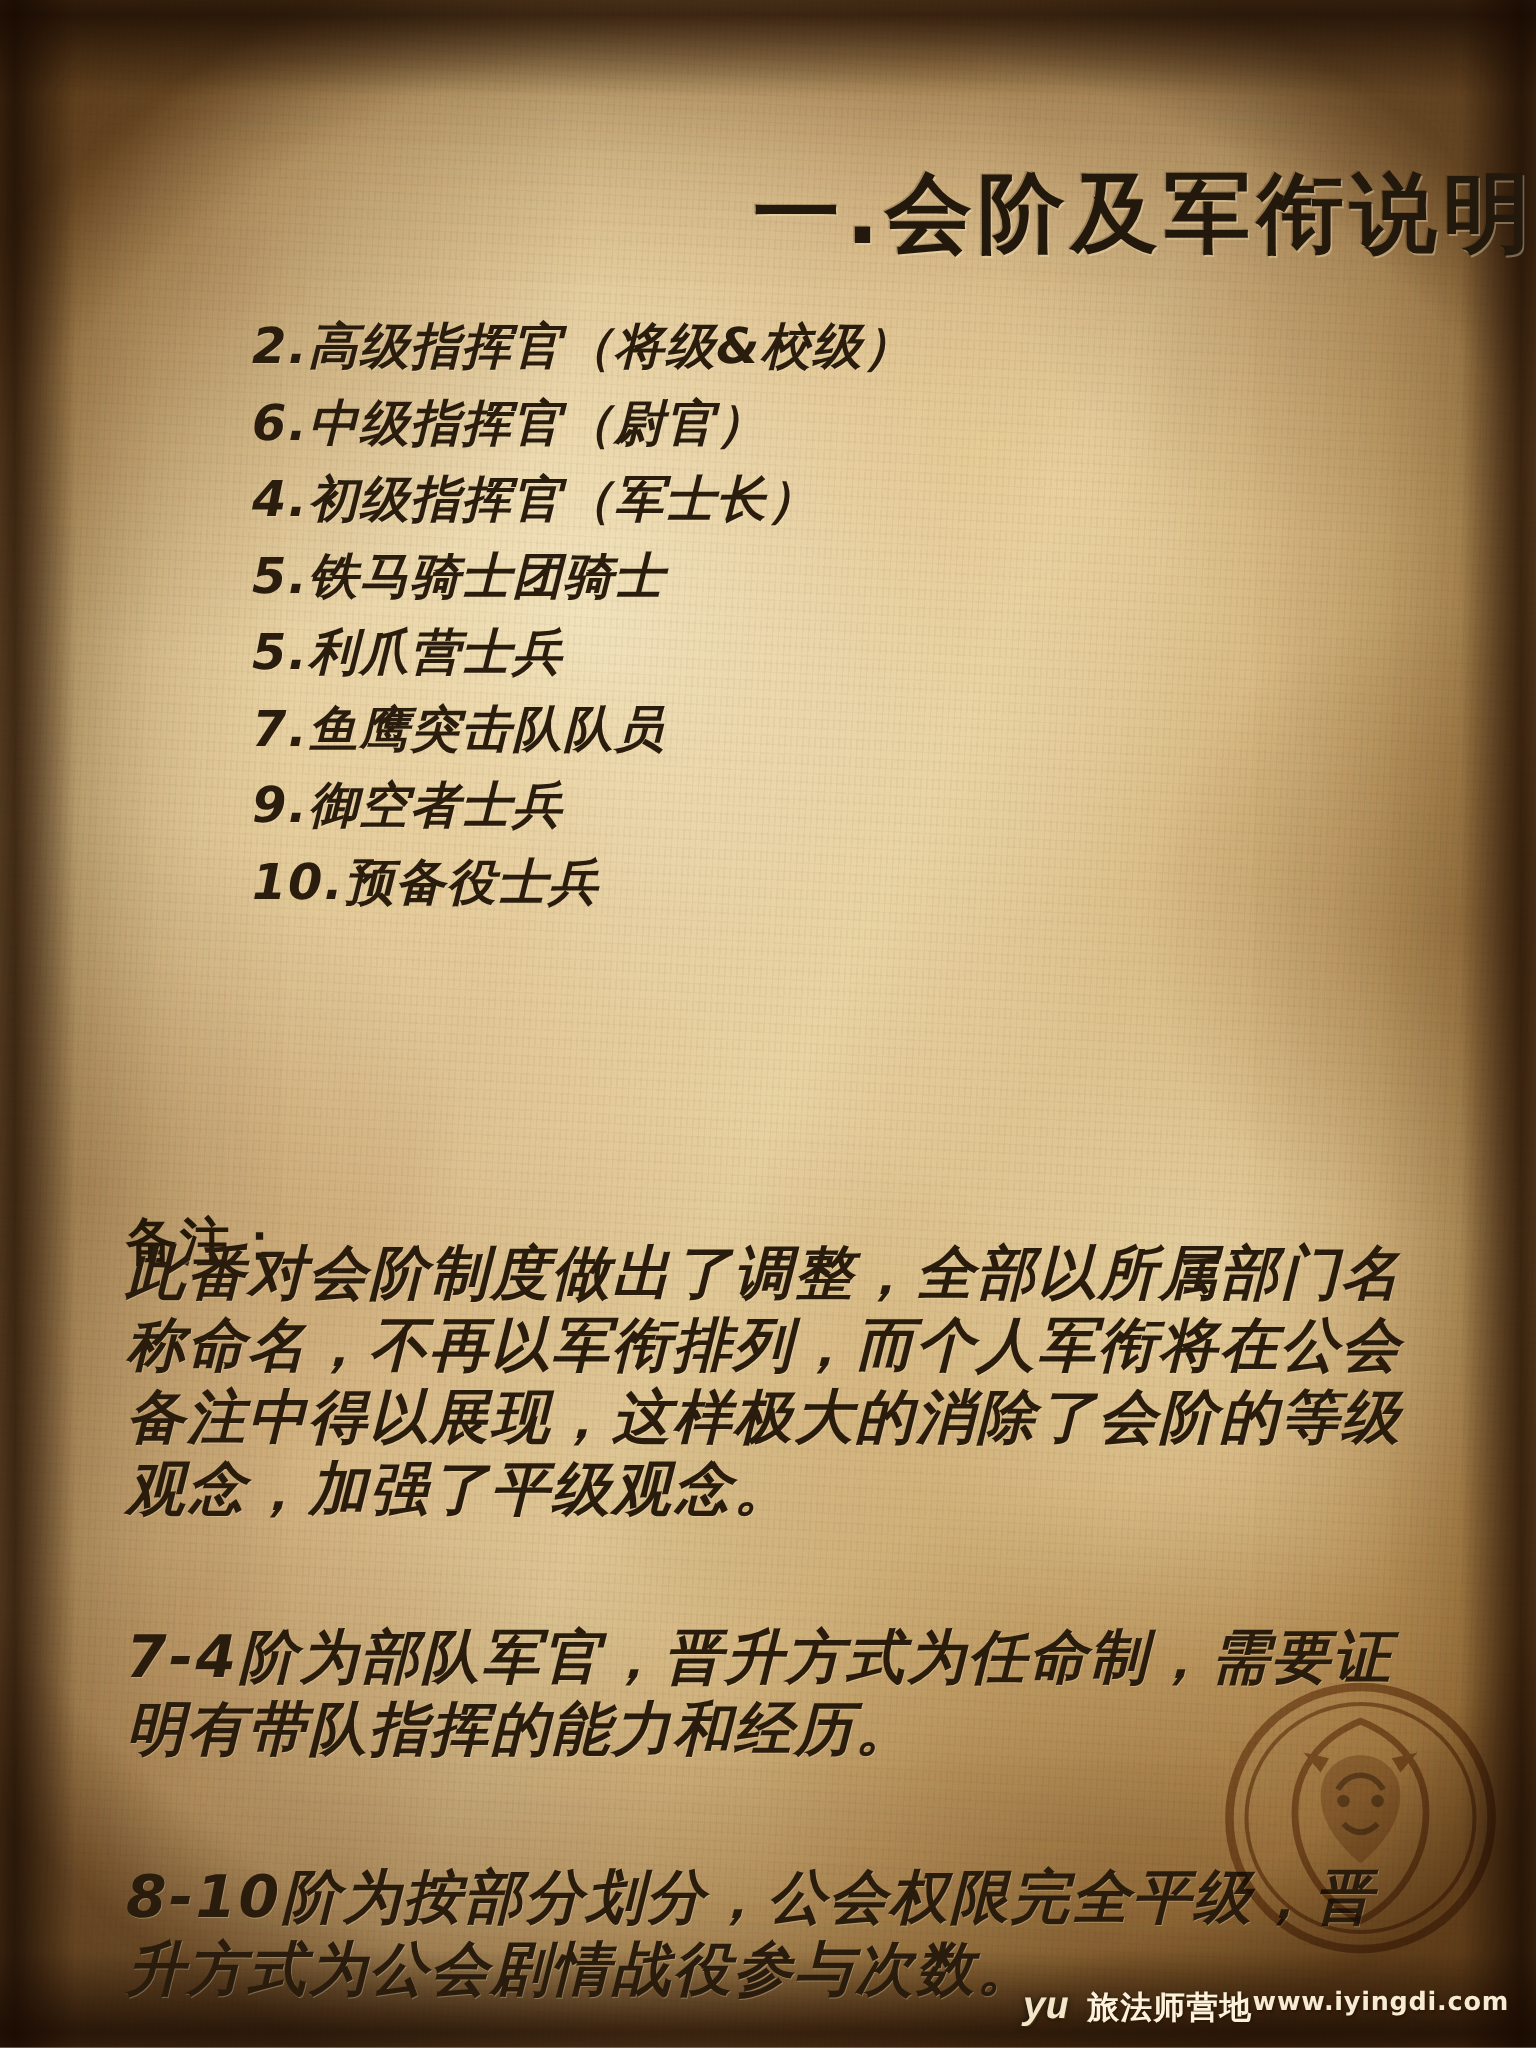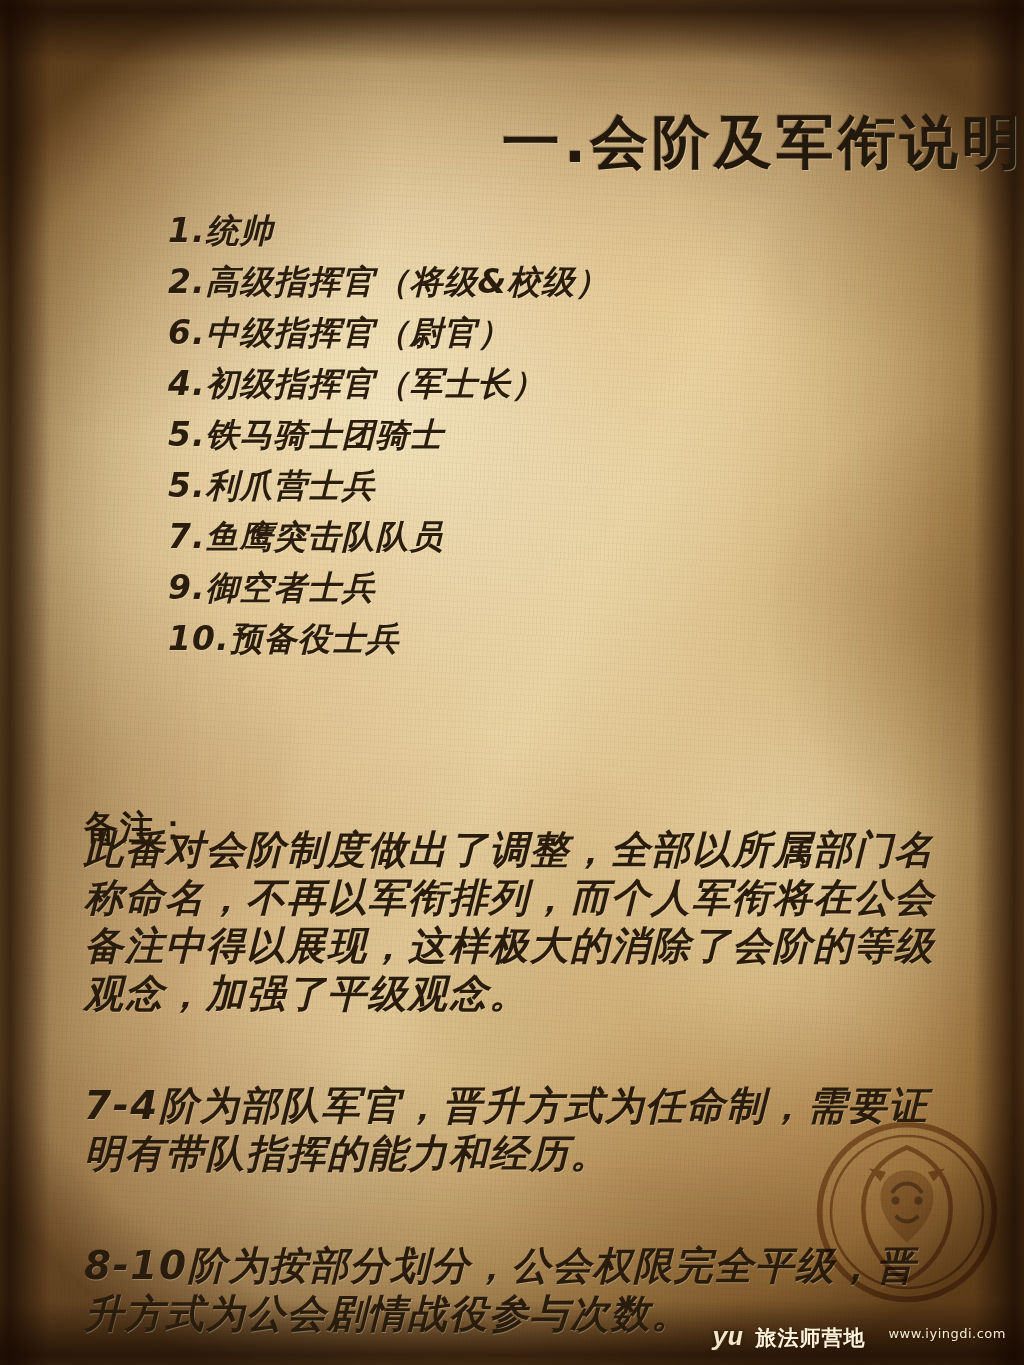--- a/index.html
+++ b/index.html
@@ -185,26 +185,25 @@
   .logo-name {
     font-family: "DejaVu Sans", sans-serif;
     font-size: 21px;
     font-weight: 700;
     color: #fdf3dd;
     letter-spacing: 1px;
     text-shadow: 1px 1px 2px rgba(40,20,0,0.9);
   }
   .logo-url {
     font-family: "DejaVu Sans", sans-serif;
-    font-size: 13px;
-    font-weight: 400;
+    font-size: 17px;
+    font-weight: 700;
     color: #f7ecd3;
     letter-spacing: 0.5px;
     text-shadow: 1px 1px 2px rgba(40,20,0,0.9);
-    margin-left: 23px;
   }
 </style>
 </head>
 <body>
 
 <div id="page">
 
   <div class="tex tex-stains"></div>
   <div class="tex tex-fiber"></div>
   <div class="tex tex-vignette"></div>
@@ -221,21 +220,20 @@
     <path d="M44 52 q6 6 12 0" fill="none" stroke="#4d2f0c" stroke-width="2"></path>
     <path d="M36 34 l-6 -7 l9 2 Z" fill="#8a5a1e"></path>
     <path d="M64 34 l6 -7 l-9 2 Z" fill="#8a5a1e"></path>
   </svg>
 
   <div class="content">
 
     <div class="doc-title">一.会阶及军衔说明</div>
 
     <ul class="rank-list">
-      <li class="rank-item">1.统帅</li>
       <li class="rank-item">2.高级指挥官（将级&amp;校级）</li>
       <li class="rank-item">6.中级指挥官（尉官）</li>
       <li class="rank-item">4.初级指挥官（军士长）</li>
       <li class="rank-item">5.铁马骑士团骑士</li>
       <li class="rank-item">5.利爪营士兵</li>
       <li class="rank-item">7.鱼鹰突击队队员</li>
       <li class="rank-item">9.御空者士兵</li>
       <li class="rank-item">10.预备役士兵</li>
     </ul>
 

